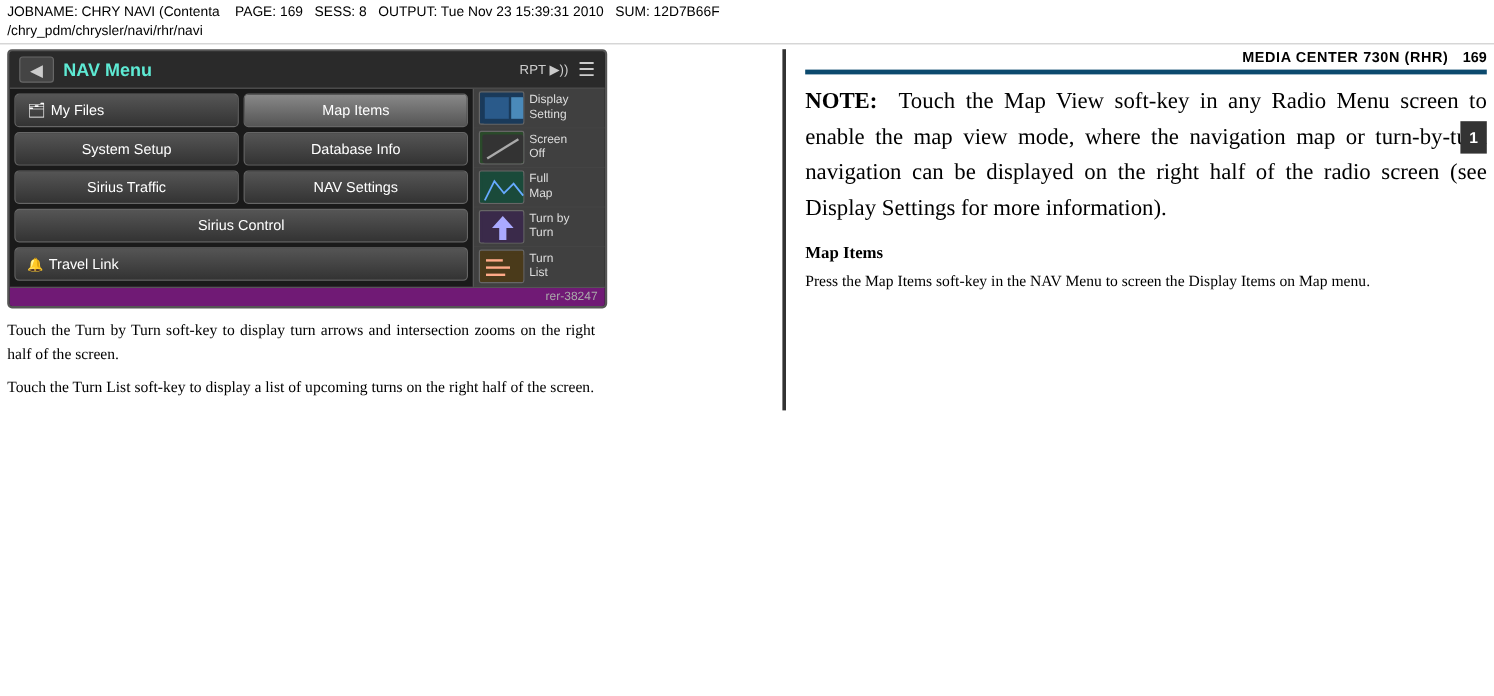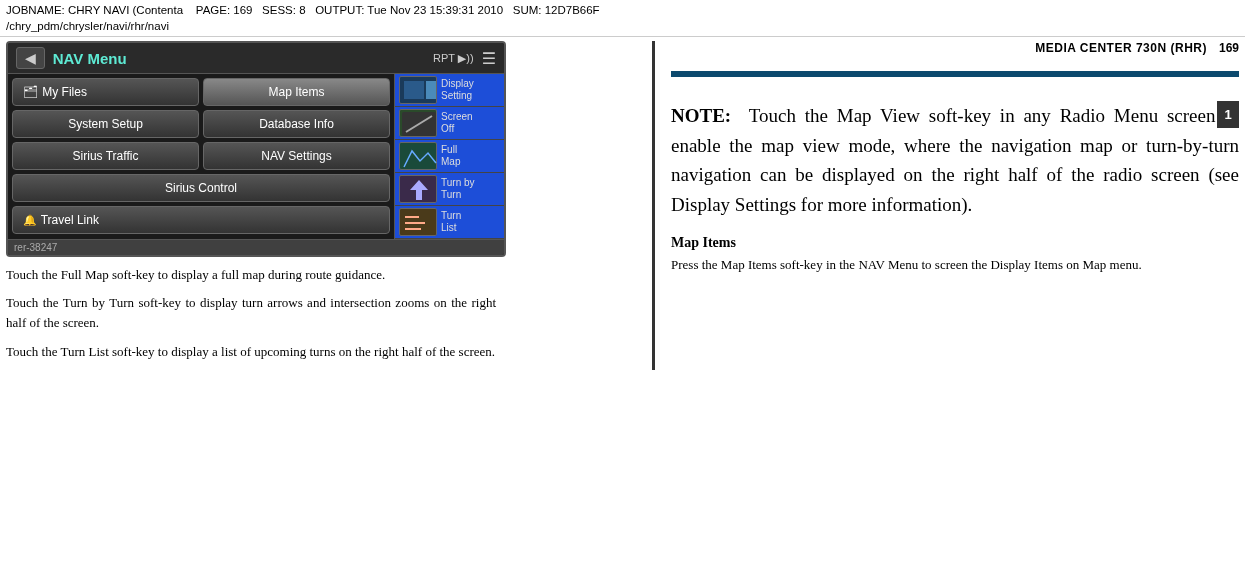--- a/index.html
+++ b/index.html
@@ -125,21 +125,21 @@
       align-items: center;
       gap: 4px;
     }
 
     .nav-btn-highlight {
       background: linear-gradient(to bottom, #888, #555);
     }
 
     .nav-right-panel {
       width: 110px;
-      background: #1d4ed8;
+      background: #404040;
       display: flex;
       flex-direction: column;
       border-left: 1px solid #555;
     }
 
     .nav-right-item {
       display: flex;
       align-items: center;
       border-bottom: 1px solid #444;
       padding: 2px 4px;
@@ -177,22 +177,22 @@
     }
 
     .nav-right-label {
       color: #ddd;
       font-family: Arial, sans-serif;
       font-size: 10px;
       line-height: 1.2;
     }
 
     .nav-footer {
-      background: #404040;
-      text-align: left;
+      background: #701a75;
+      text-align: right;
       padding: 2px 6px;
       font-family: Arial, sans-serif;
       font-size: 10px;
       color: #aaa;
       border-top: 1px solid #555;
     }
 
     .body-text {
       font-family: Times New Roman, serif;
       font-size: 13px;
@@ -211,23 +211,23 @@
       flex: 1;
       padding: 0 0 0 16px;
       border-left: 3px solid #333;
       margin-left: 6px;
     }
 
     .right-header-bar {
       display: flex;
       justify-content: space-between;
       align-items: center;
-      border-bottom: 6px solid #0c4a6e;
-      padding-bottom: 16px;
-      margin-bottom: 24px;
+      border-bottom: 4px solid #0c4a6e;
+      padding-bottom: 3px;
+      margin-bottom: 8px;
     }
 
     .media-center-title {
       font-family: Arial, sans-serif;
       font-size: 12px;
       font-weight: bold;
       letter-spacing: 0.5px;
     }
 
     .page-number {
@@ -383,21 +383,20 @@
             </div>
           </div>
         </div>
 
         <div class="nav-footer">
           <span>rer-38247</span>
         </div>
       </div>
 
       <div class="body-text">
-        <p class="body-para">Touch the Full Map soft-key to display a full map during route guidance.</p>
         <p class="body-para">Touch the Turn by Turn soft-key to display turn arrows and intersection zooms on the right half of the screen.</p>
         <p class="body-para">Touch the Turn List soft-key to display a list of upcoming turns on the right half of the screen.</p>
       </div>
     </div>
 
     <div class="right-col" style="position:relative;">
 
       <div class="right-header-bar">
         <span></span>
         <div style="display:flex; align-items:center; gap:12px;">

